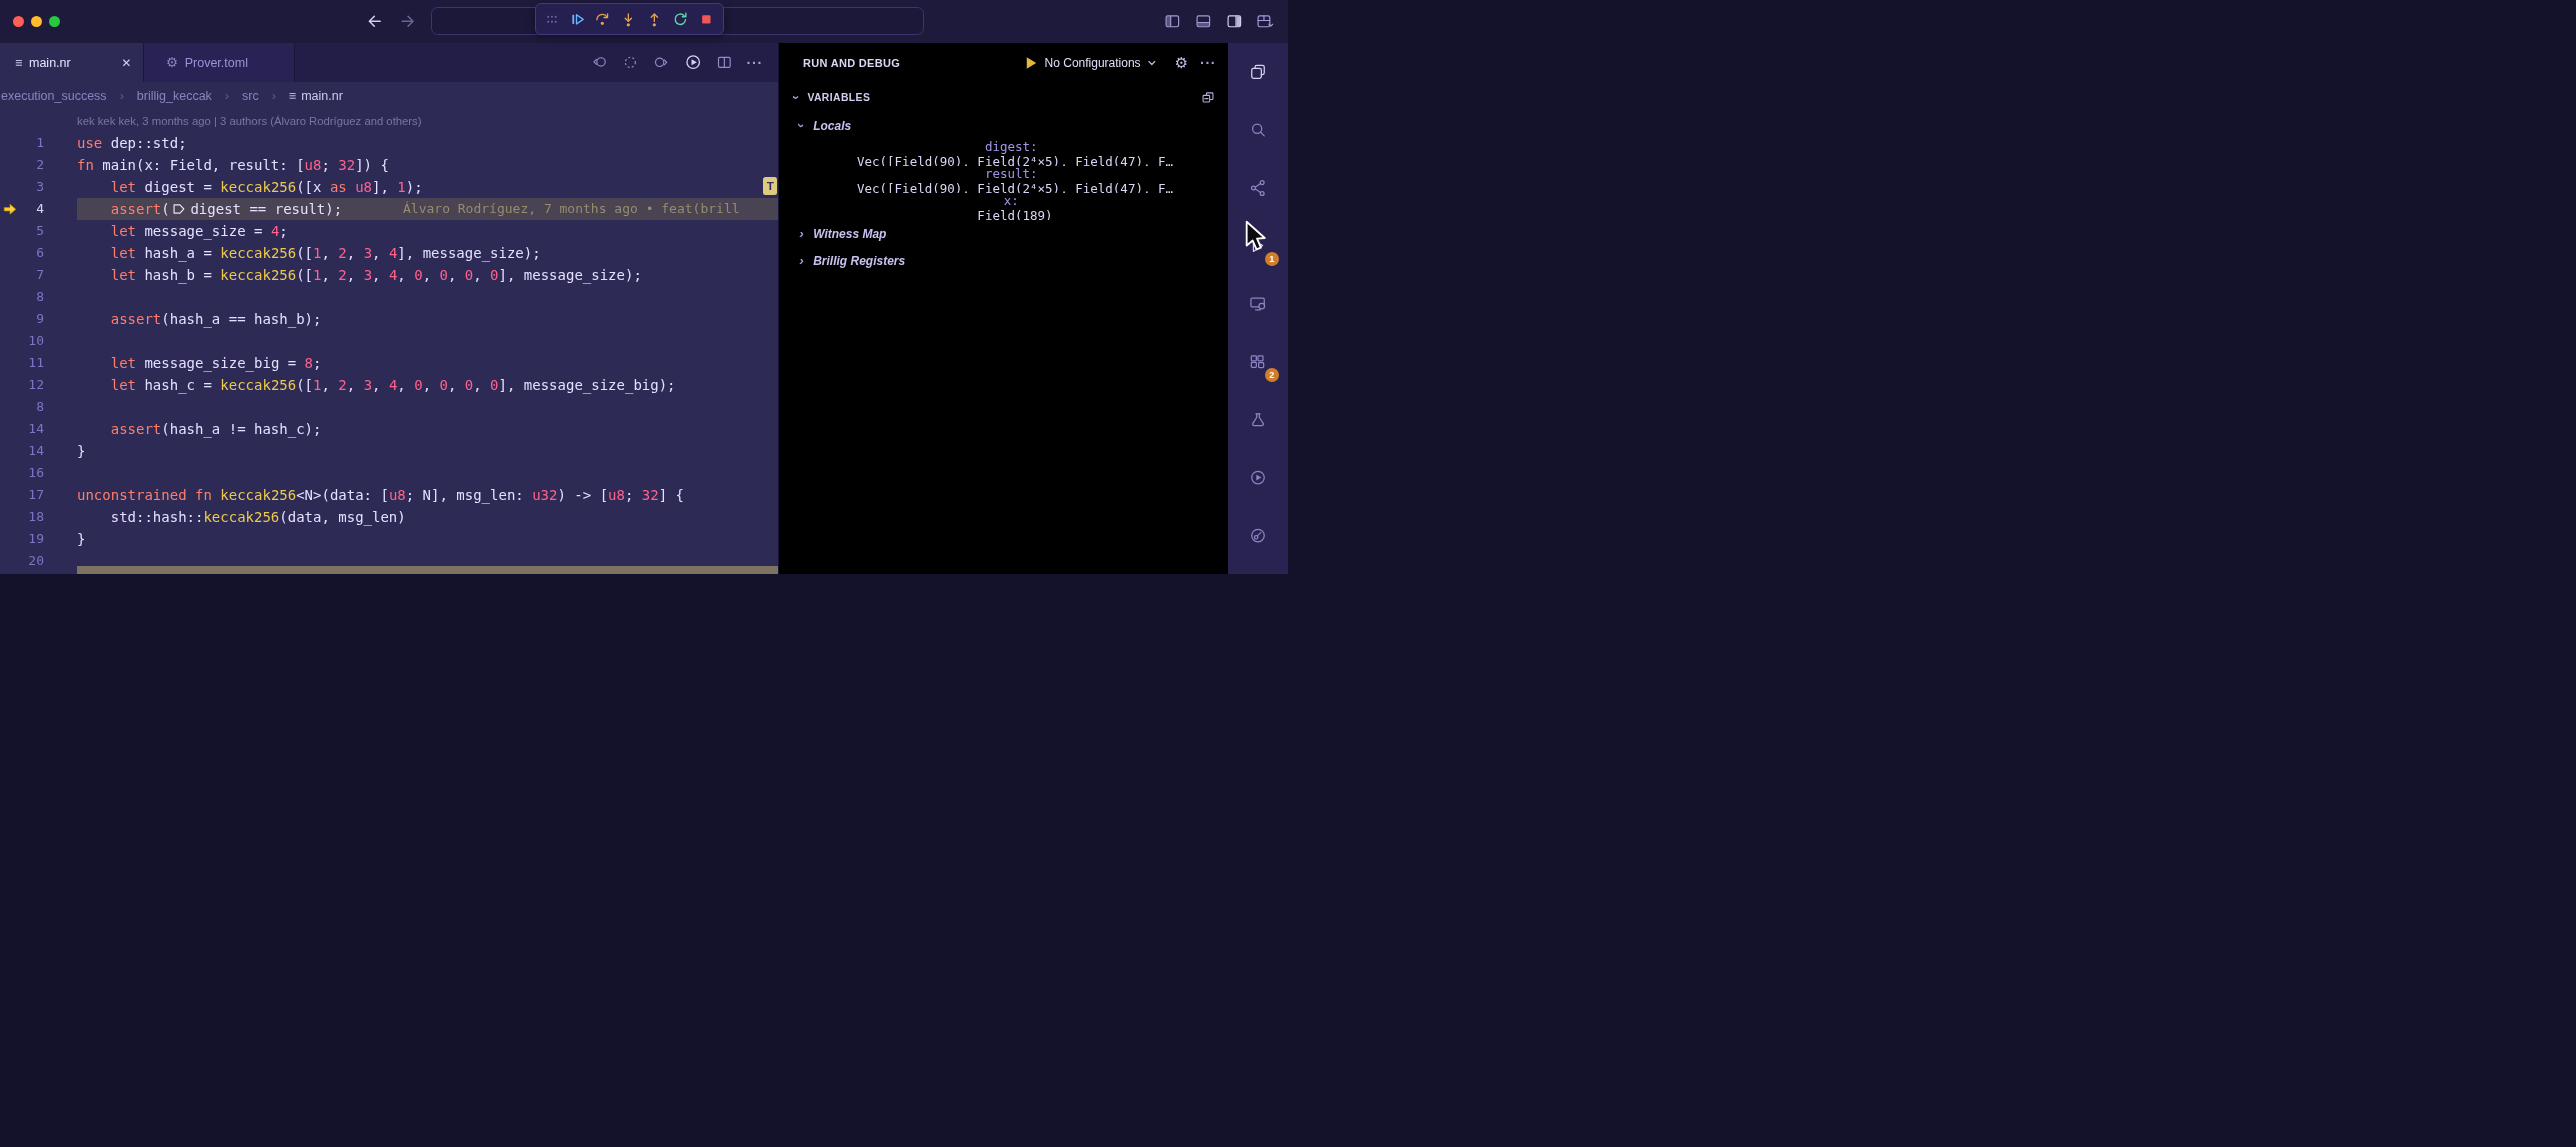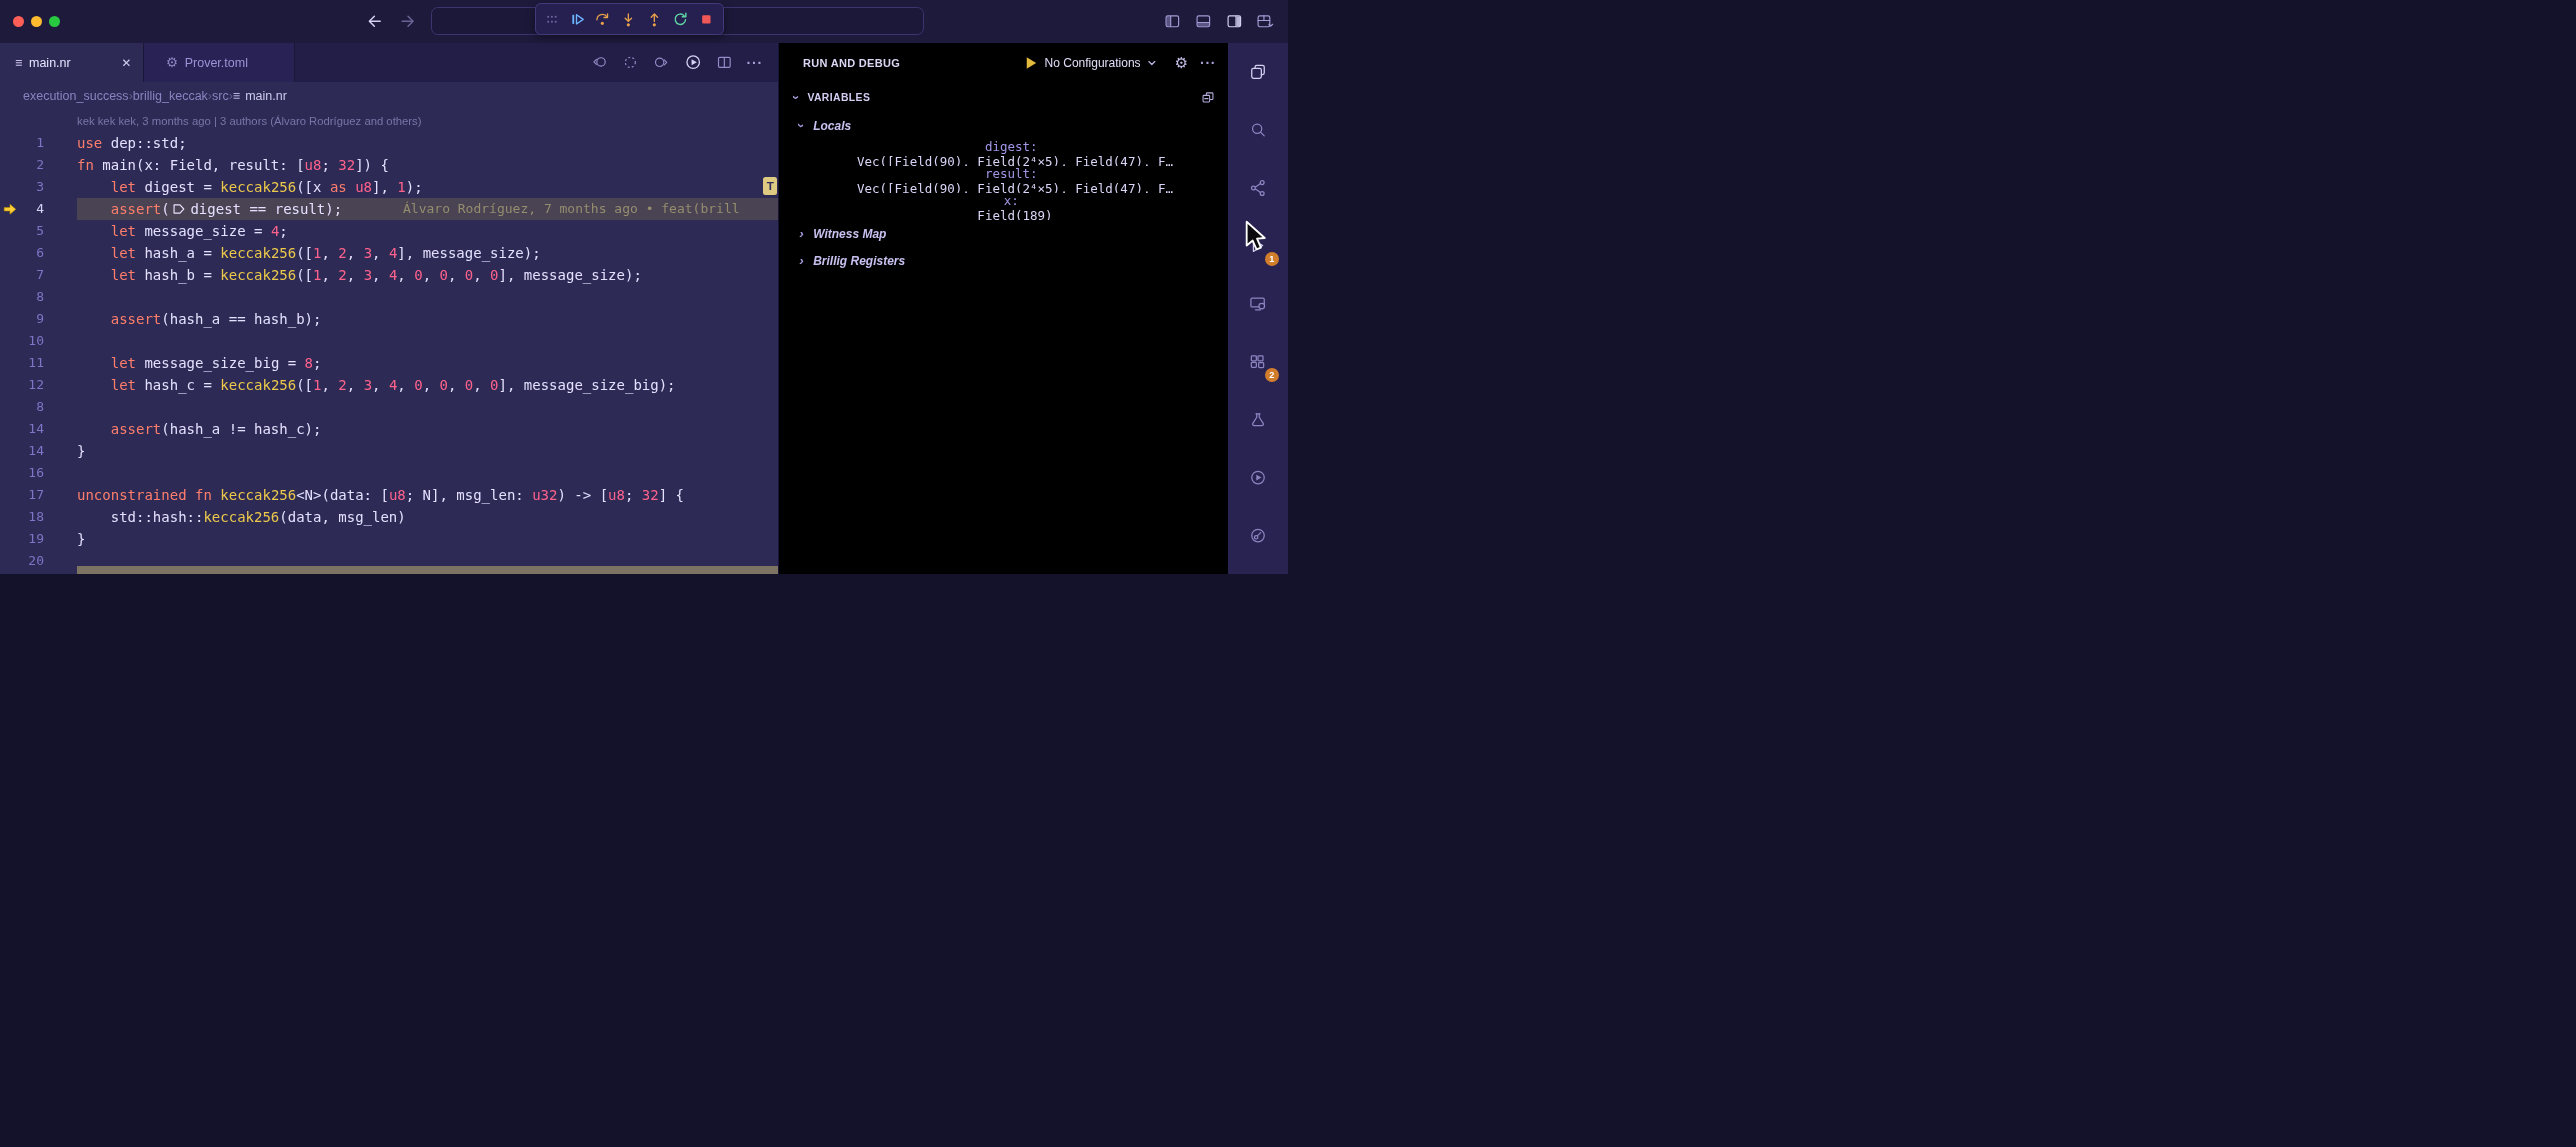--- a/index.html
+++ b/index.html
@@ -43,21 +43,21 @@
   .tab.active { width:144px; background:#2d2b55; color:#e8e4ff; padding:0 11.7px 0 15px; }
   .tab.inactive { width:151px; background:#282255; color:#9c93d6; padding:0 13.4px 0 22px; }
   .tab-file-icon { color:#c9c2ea; font-size:12.5px; margin-right:6.7px; }
   .tab-gear-icon { color:#8d85c2; font-size:13.4px; margin-right:6.7px; }
   .tab-close { margin-left:auto; color:#d3cdf0; font-size:11.7px; cursor:default; }
   .editor-actions { margin-left:auto; display:flex; align-items:center; gap:14px; padding-right:15px; color:#948cc7; }
   .editor-actions .bright { color:#d7d2f4; }
   .dots { font-weight:bold; font-size:14px; letter-spacing:0.8px; color:#a8a1d8; }
 
   
-  .breadcrumbs { height:27.6px; display:flex; align-items:center; padding-left:23px; gap:0; font-size:12.5px; color:#8b83c0; background:#2d2b55; }
+  .breadcrumbs { height:27.6px; display:flex; align-items:center; padding-left:1px; gap:13px; font-size:12.5px; color:#8b83c0; background:#2d2b55; }
   .crumb-sep { color:#645d92; font-size:12.5px; }
   .crumb-last { color:#cfc9ef; display:flex; align-items:center; gap:5px; }
   .crumb-file-icon { color:#b9b2e2; }
 
   
   .code-area { position:relative; flex:1; overflow:hidden; background:#2d2b55; }
   .codelens {
     height:22px; line-height:22px; margin-left:77px;
     font-size:11.3px; color:#7b74a8; white-space:pre;
   }

